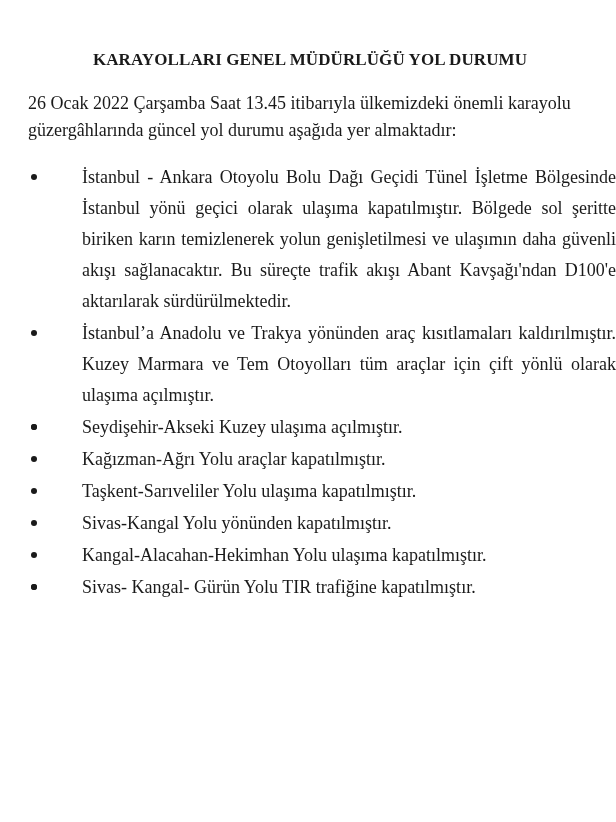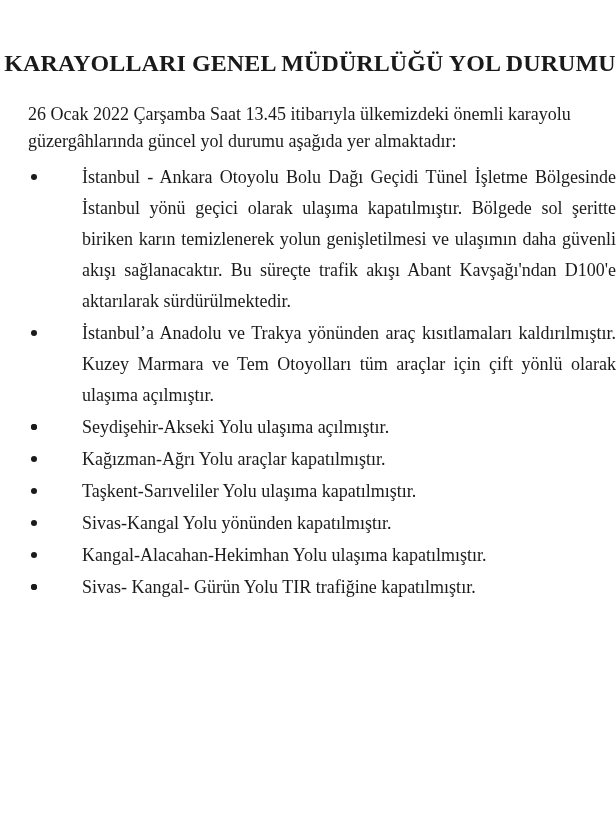--- a/index.html
+++ b/index.html
@@ -3,26 +3,26 @@
 <meta charset="utf-8">
 <style>
   html, body { margin: 0; padding: 0; background: #ffffff; }
   body {
     width: 616px; height: 822px; overflow: hidden; position: relative;
     font-family: "Liberation Serif", "DejaVu Serif", serif;
     color: #1a1a1a;
   }
   .title {
     position: absolute; left: 0; top: 50px; width: 616px;
-    text-align: center; font-weight: bold; font-size: 24px;
+    text-align: center; font-weight: bold; font-size: 17px;
     letter-spacing: 0.1px; padding-left: 4px; box-sizing: border-box;
   }
   .intro {
     position: absolute; left: 28px; top: 90px; width: 560px;
-    font-size: 18px; line-height: 27px; margin-top: 11px;
+    font-size: 18px; line-height: 27px;
   }
   .list {
     position: absolute; left: 0; top: 162px; width: 616px;
     margin: 0; padding: 0; list-style: none;
   }
   .item {
     position: relative; padding-left: 82px; width: 534px;
     font-size: 18px; line-height: 31px; text-align: justify;
     margin-bottom: 1px;
   }
@@ -46,21 +46,21 @@
   </li>
   <li class="item">
     <span class="bullet"></span>
     <span>İstanbul’a Anadolu ve Trakya yönünden araç kısıtlamaları kaldırılmıştır. Kuzey Marmara ve Tem Otoyolları tüm araçlar için çift yönlü olarak ulaşıma açılmıştır.</span>
   </li>
   <li class="item">
     <span class="bullet"></span>
   </li>
   <li class="item single">
     <span class="bullet"></span>
-    <span>Seydişehir-Akseki Yolu ulaşıma açılmıştır.</span>
+    <span>Seydişehir-Akseki Kuzey ulaşıma açılmıştır.</span>
   </li>
   <li class="item single">
     <span class="bullet"></span>
     <span>Kağızman-Ağrı Yolu araçlar kapatılmıştır.</span>
   </li>
   <li class="item single">
     <span class="bullet"></span>
     <span>Taşkent-Sarıveliler Yolu ulaşıma kapatılmıştır.</span>
   </li>
   <li class="item single">

